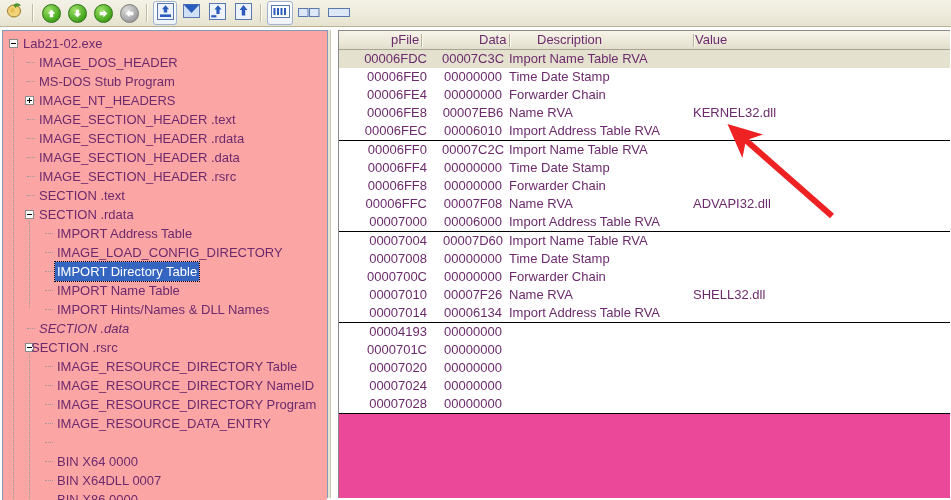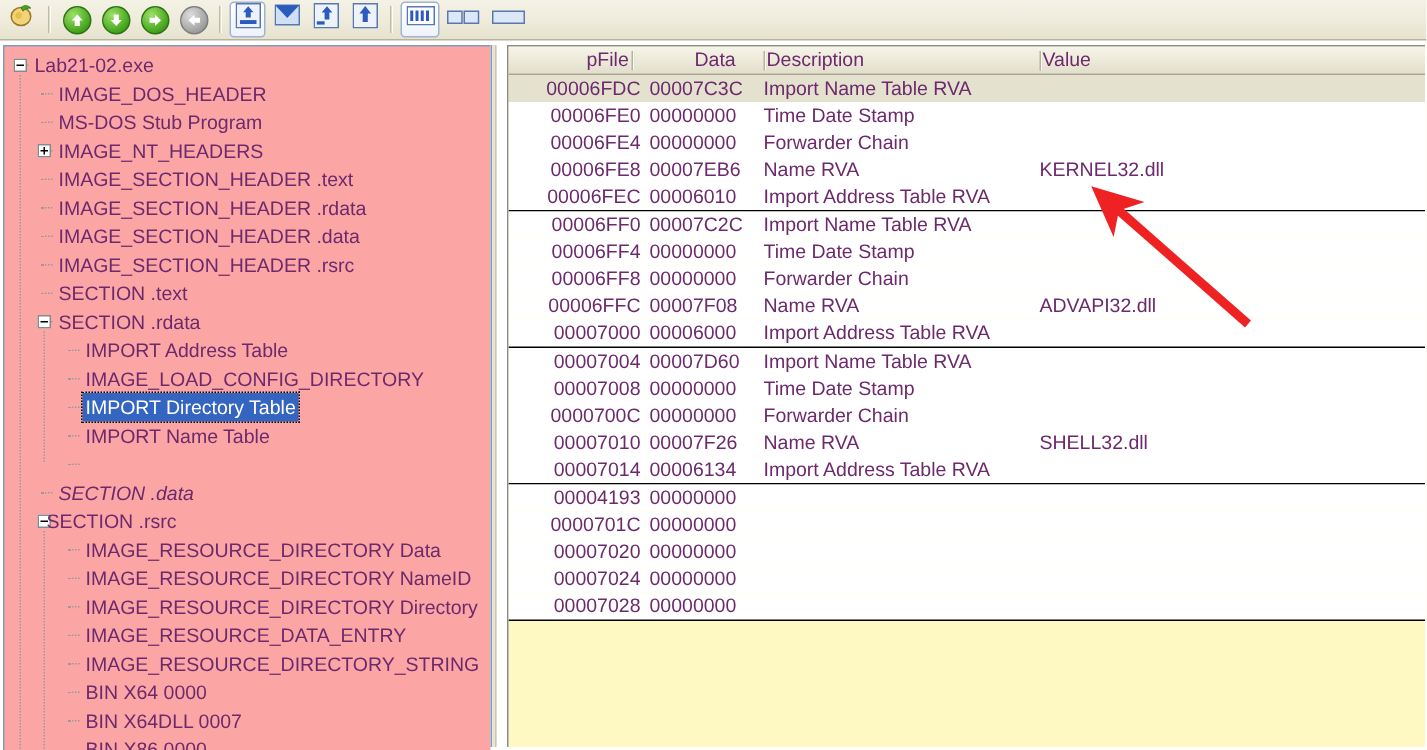--- a/index.html
+++ b/index.html
@@ -133,21 +133,21 @@
     border-left: 1px solid #7f9db9;
     border-right: 1px solid #c9c5b2;
     box-sizing: border-box;
   }
 
   
   #list-panel {
     position: absolute;
     left: 338px; top: 30px;
     width: 612px; height: 468px;
-    background: #fef9c3;
+    background: #ec4899;
     border: 1px solid #8a8a8a;
     border-bottom: none;
     border-right: none;
     box-sizing: border-box;
     overflow: hidden;
   }
   #list-header {
     position: relative;
     height: 19px;
     background: linear-gradient(to bottom, #f6f4e9 0%, #ebe8d8 60%, #e2dece 100%);
@@ -173,21 +173,21 @@
     height: 18px;
     line-height: 18px;
     font-size: 13px;
     color: #6c2a6c;
     white-space: nowrap;
     background: #ffffff;
   }
   .lrow.hl { background: #e4e1cf; }
   .lrow.grpend { border-bottom: 1px solid #000000; }
   .c-pfile { position: absolute; left: 4px;  width: 84px; text-align: right; }
-  .c-data  { position: absolute; left: 94px; width: 80px; text-align: left; }
+  .c-data  { position: absolute; left: 94px; width: 80px; text-align: center; }
   .c-desc  { position: absolute; left: 170px; }
   .c-value { position: absolute; left: 354px; }
 
   
   #arrow { position: absolute; left: 0; top: 0; width: 951px; height: 500px; pointer-events: none; }
 </style>
 </head>
 <body>
 
 <div id="app">
@@ -337,49 +337,49 @@
         <div class="tnode sel">
           <div class="dots" style="left: 42px; width: 8px;"></div>
           <span class="lbl" style="position: absolute; left: 52px;">IMPORT Directory Table</span>
         </div>
         <div class="tnode">
           <div class="dots" style="left: 42px; width: 8px;"></div>
           <span class="lbl" style="position: absolute; left: 52px;">IMPORT Name Table</span>
         </div>
         <div class="tnode">
           <div class="dots" style="left: 42px; width: 8px;"></div>
+          <span class="lbl" style="position: absolute; left: 52px;">IMPORT Hints/Names &amp; DLL Names</span>
         </div>
         <div class="tnode">
           <div class="dots" style="left: 24px; width: 8px;"></div>
           <span class="lbl" style="position: absolute; left: 34px; font-style: italic;">SECTION .data</span>
         </div>
         <div class="tnode">
           <div class="dots" style="left: 24px; width: 8px;"></div>
           <div class="expander" style="left: 22px;"></div>
           <span class="lbl" style="position: absolute; left: 26px;">SECTION .rsrc</span>
         </div>
         <div class="tnode">
           <div class="dots" style="left: 42px; width: 8px;"></div>
-          <span class="lbl" style="position: absolute; left: 52px;">IMAGE_RESOURCE_DIRECTORY Data</span>
+          <span class="lbl" style="position: absolute; left: 52px;">IMAGE_RESOURCE_DIRECTORY Table</span>
         </div>
         <div class="tnode">
           <div class="dots" style="left: 42px; width: 8px;"></div>
           <span class="lbl" style="position: absolute; left: 52px;">IMAGE_RESOURCE_DIRECTORY NameID</span>
         </div>
         <div class="tnode">
           <div class="dots" style="left: 42px; width: 8px;"></div>
-          <span class="lbl" style="position: absolute; left: 52px;">IMAGE_RESOURCE_DIRECTORY Directory</span>
+          <span class="lbl" style="position: absolute; left: 52px;">IMAGE_RESOURCE_DIRECTORY Program</span>
         </div>
         <div class="tnode">
           <div class="dots" style="left: 42px; width: 8px;"></div>
           <span class="lbl" style="position: absolute; left: 52px;">IMAGE_RESOURCE_DATA_ENTRY</span>
         </div>
         <div class="tnode">
           <div class="dots" style="left: 42px; width: 8px;"></div>
-          <span class="lbl" style="position: absolute; left: 52px;">IMAGE_RESOURCE_DIRECTORY_STRING</span>
         </div>
         <div class="tnode">
           <div class="dots" style="left: 42px; width: 8px;"></div>
           <span class="lbl" style="position: absolute; left: 52px;">BIN  X64  0000</span>
         </div>
         <div class="tnode">
           <div class="dots" style="left: 42px; width: 8px;"></div>
           <span class="lbl" style="position: absolute; left: 52px;">BIN  X64DLL  0007</span>
         </div>
         <div class="tnode">
@@ -391,22 +391,22 @@
       </div>
   </div>
 
   <div id="splitter">
     <div class="bar"></div>
   </div>
 
   <div id="list-panel">
     <div id="list-header">
         <div class="hcell" style="left: 52px;">pFile</div>
-        <div class="hcell" style="left: 124px;">Data</div>
-        <div class="hcell" style="left: 172px;">Description</div>
+        <div class="hcell" style="left: 140px;">Data</div>
+        <div class="hcell" style="left: 172px; padding-left: 26px;">Description</div>
         <div class="hcell" style="left: 356px;">Value</div>
         <div class="hsep" style="left: 82px;"></div>
         <div class="hsep" style="left: 170px;"></div>
         <div class="hsep" style="left: 354px;"></div>
       </div>
     <div id="rows">
         <div class="lrow hl">
           <div class="c-pfile">00006FDC</div>
           <div class="c-data">00007C3C</div>
           <div class="c-desc">Import Name Table RVA</div>

